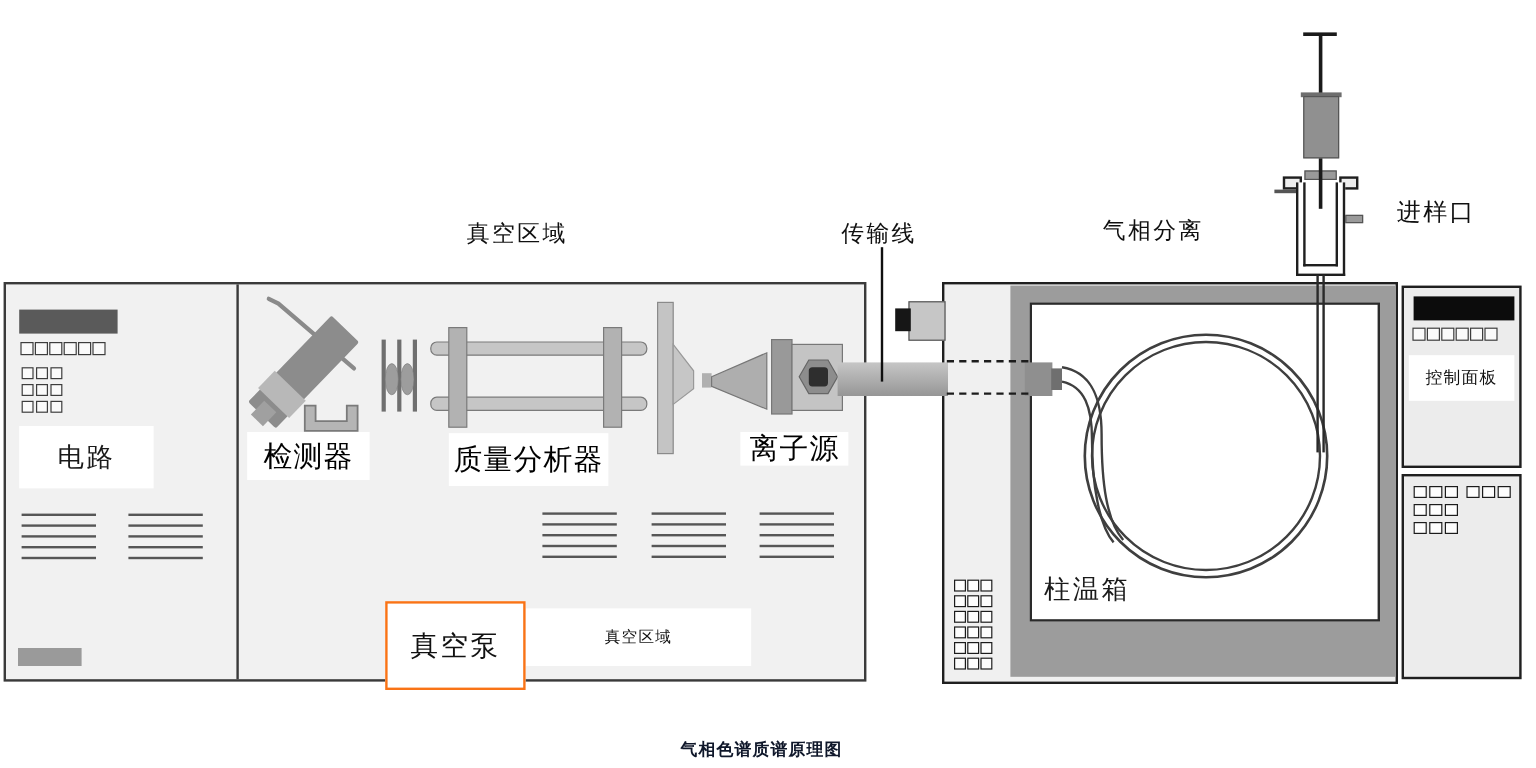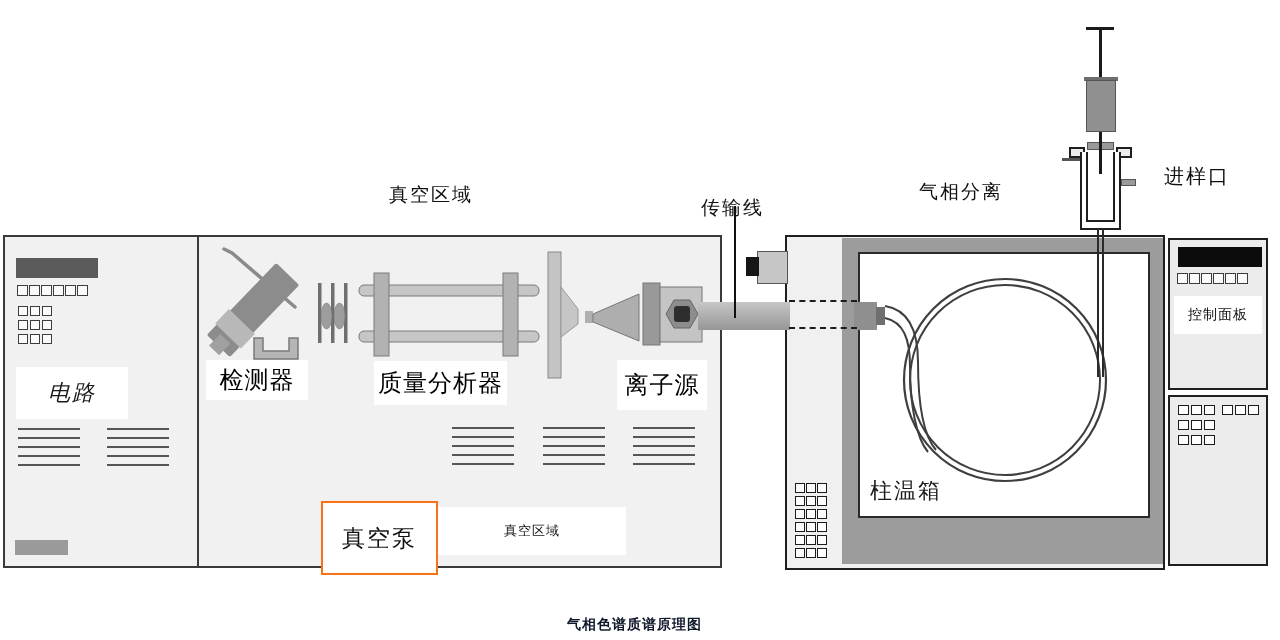--- a/index.html
+++ b/index.html
@@ -52,21 +52,21 @@
         <div></div>
         <div></div>
         <div></div>
         <div></div>
         <div></div>
         <div></div>
         <div></div>
         <div></div>
         <div></div>
       </div>
-    <div class="whitebox" style="left:11px;top:130px;width:112px;height:52px;font-style:italic;">
+    <div class="whitebox" style="left:11px;top:118px;width:112px;height:52px;">
       <span class="lbl-lg">电路</span>
     </div>
     <div class="vent" style="left:13px;top:191px;">
         <div></div>
         <div></div>
         <div></div>
         <div></div>
         <div></div>
       </div>
     <div class="vent" style="left:102px;top:191px;">
@@ -133,21 +133,21 @@
         <div></div>
         <div></div>
       </div>
 
     <div class="whitebox" style="left:201px;top:123px;width:102px;height:40px;">
       <span class="lbl-md">检测器</span>
     </div>
     <div class="whitebox" style="left:369px;top:124px;width:133px;height:44px;">
       <span class="lbl-md">质量分析器</span>
     </div>
-    <div class="whitebox" style="left:612px;top:123px;width:90px;height:50px;">
+    <div class="whitebox" style="left:612px;top:123px;width:90px;height:28px;">
       <span class="lbl-md">离子源</span>
     </div>
   </div>
 
   <div class="whitebox" style="left:321px;top:501px;width:113px;height:70px;border:2px solid #f97316;z-index:5;">
     <span style="font-size:23px;letter-spacing:2px;">真空泵</span>
   </div>
   <div class="whitebox" style="left:438px;top:507px;width:188px;height:48px;z-index:4;">
     <span style="font-size:13px;letter-spacing:1px;">真空区域</span>
   </div>
@@ -243,20 +243,20 @@
         <div></div>
       </div>
     <div class="cp-row" style="left:8px;top:38px;">
         <div></div>
         <div></div>
         <div></div>
       </div>
   </div>
 
   <div class="sect-lbl" style="left:389px;top:182px;">真空区域</div>
-  <div class="sect-lbl" style="left:701px;top:195px;font-family:Liberation Serif, serif;">传输线</div>
+  <div class="sect-lbl" style="left:701px;top:182px;font-family:Liberation Serif, serif;">传输线</div>
   <div class="box" style="left:734px;top:206px;width:2px;height:112px;background:#101010;z-index:8;"></div>
   <div class="sect-lbl" style="left:919px;top:179px;">气相分离</div>
   <div class="sect-lbl" style="left:1164px;top:163px;font-size:20px;">进样口</div>
 
   <div class="abs" style="left:567px;top:616px;font-size:14px;letter-spacing:1px;color:#0f172a;font-weight:bold;">气相色谱质谱原理图</div>
 
 </div>
 
 </body></html>

